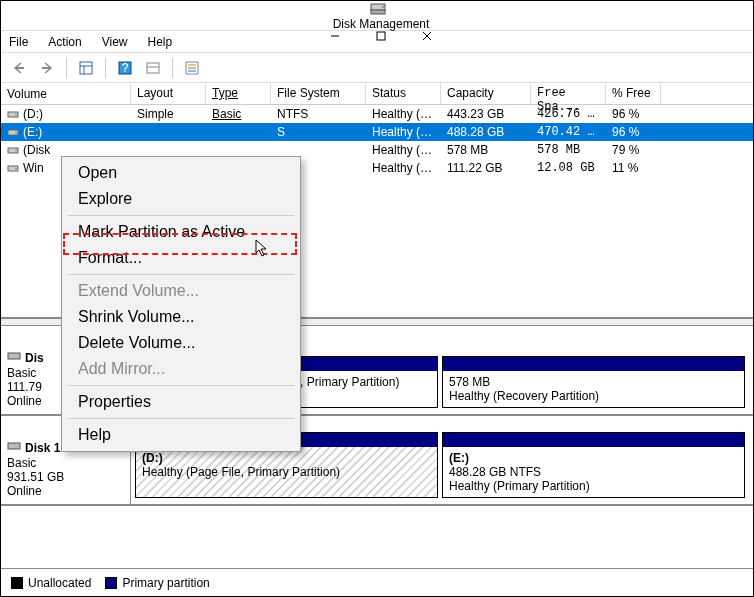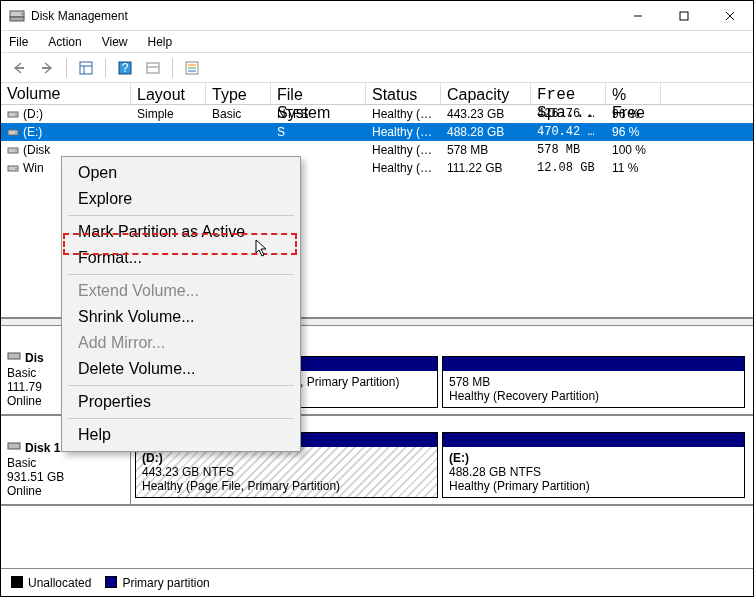--- a/index.html
+++ b/index.html
@@ -1,58 +1,58 @@
 <!DOCTYPE html>
 <html><head>
 <meta charset="utf-8">
 <style>
 * { box-sizing: border-box; margin: 0; padding: 0; font-family: "Segoe UI", Tahoma, sans-serif; font-size: 12px; }
 body { background: #fff; }
 .window { width: 754px; height: 597px; border: 1px solid #000; display: flex; flex-direction: column; position: relative; background: #fff; }
-.titlebar { height: 30px; display: flex; align-items: center; padding-left: 8px; border-bottom: 1px solid #ddd; }
+.titlebar { height: 30px; display: flex; align-items: center; padding-left: 8px; border-bottom: 1px solid #ddd; flex-direction: column; }
 .titlebar .icon { width: 16px; height: 16px; margin-right: 6px; display: inline-flex; }
 .titlebar .title { flex: 1; font-size: 12px; }
 .titlebar .winbtns { display: flex; height: 100%; }
 .winbtn { width: 46px; display: flex; align-items: center; justify-content: center; cursor: default; }
 .winbtn svg { width: 10px; height: 10px; }
 .menubar { height: 22px; display: flex; align-items: center; gap: 4px; border-bottom: 1px solid #ddd; }
 .menubar .menuitem { padding: 2px 8px; cursor: default; }
 .toolbar { height: 30px; display: flex; align-items: center; padding-left: 6px; gap: 4px; border-bottom: 1px solid #ddd; }
 .tbtn { width: 24px; height: 24px; display: flex; align-items: center; justify-content: center; border: 1px solid transparent; }
 .tbtn svg { width: 16px; height: 16px; }
 .tsep { width: 1px; height: 20px; background: #ccc; margin: 0 3px; }
 .volumetable { border-bottom: 1px solid #888; }
 .thead { display: flex; height: 22px; border-bottom: 1px solid #ccc; background: #fff; }
-.thead .th { border-right: 1px solid #ddd; padding: 3px 6px; cursor: default; font-size: 16px; }
+.thead .th { border-right: 1px solid #ddd; padding: 3px 6px; cursor: default; font-size: 12px; }
 .tbody .tr { display: flex; height: 18px; align-items: center; }
 .tbody .tr.selected { background: #0078d7; color: #fff; }
 .tbody .td { padding: 0 6px; overflow: hidden; white-space: nowrap; text-overflow: ellipsis; font-size: 12px; }
 .col-vol { width: 130px; display:flex; align-items:center; gap:4px;}
 .col-lay { width: 75px; }
-.col-typ { width: 65px; }
+.col-typ { width: 65px; text-decoration: underline; }
 .col-fs { width: 95px; }
 .col-st { width: 75px; }
 .col-cap { width: 90px; }
 .col-free { width: 75px; font-family: Liberation Mono, monospace; }
 .col-pf { width: 55px; }
 .volicon { width:12px; height:12px; display:inline-block; }
 .volicon svg { width:12px; height:12px; }
 .divider { height: 8px; background: #f0f0f0; border-top:1px solid #888; border-bottom:1px solid #888; cursor: row-resize; }
 .graphpane { flex:1; overflow:auto; padding: 0; }
 .diskrow { display:flex; border-bottom: 2px solid #888; min-height: 90px; align-items: flex-end; }
 .diskinfo { width: 130px; border-right: 1px solid #888; padding: 6px; }
 .diskinfo .disknm { font-weight: bold; display:flex; align-items:center; gap:4px;}
 .diskparts { flex:1; display:flex; padding: 6px 4px; gap:0; }
 .part { border: 1px solid #000; margin-right: 4px; display:flex; flex-direction:column; flex:1; }
 .part .parthdr { height: 14px; background: #000080; }
 .part .partbody { padding: 4px 6px; flex:1; font-size:12px; }
 .part .partbody .pl { font-weight: bold; }
 .part.hatched .partbody { background-image: repeating-linear-gradient(135deg, #fff 0, #fff 4px, #d8d8d8 4px, #d8d8d8 6px); }
 .legend { height: 28px; border-top: 1px solid #888; display:flex; align-items:center; padding-left:10px; gap: 14px;}
-.legend .lkey { display:flex; gap:5px; }
+.legend .lkey { display:flex; align-items:center; gap:5px; }
 .swatch { width:12px; height:12px; border:1px solid #000; }
 .ctxmenu { position:absolute; left:60px; top:155px; width:240px; background:#f2f2f2; border:1px solid #999; box-shadow: 4px 4px 6px rgba(0,0,0,0.25); padding: 3px 2px; z-index: 50; }
 .ctxmenu .mi { padding: 4px 14px; cursor:default; font-size:16px; position:relative;}
 .ctxmenu .mi.disabled { color:#888; }
 .ctxmenu .mi.highlight { background:#90c8f6; }
 .ctxmenu .sep { height:1px; background:#ccc; margin: 3px 4px; }
 .annot { position:absolute; border:2px dashed #d22; pointer-events:none; z-index: 60; }
 .cursor { position:absolute; z-index: 70; width:18px; height:18px; }
 </style>
 </head>
@@ -192,21 +192,21 @@
                 <circle cx="9" cy="6.5" r="0.8" fill="#3a5"></circle>
               </svg></span>
             <span>(Disk</span>
           </div>
           <div class="td col-lay"></div>
           <div class="td col-typ"></div>
           <div class="td col-fs"></div>
           <div class="td col-st">Healthy (R...</div>
           <div class="td col-cap">578 MB</div>
           <div class="td col-free">578 MB</div>
-          <div class="td col-pf">100 %</div>
+          <div class="td col-pf">79 %</div>
         </div>
         <div class="tr">
           <div class="td col-vol">
             <span class="volicon"><svg viewBox="0 0 12 12">
                 <rect x="1" y="4" width="10" height="5" fill="#ccc" stroke="#666"></rect>
                 <circle cx="9" cy="6.5" r="0.8" fill="#3a5"></circle>
               </svg></span>
             <span>Win</span>
           </div>
           <div class="td col-lay"></div>
@@ -262,21 +262,20 @@
           </div>
           <div>Basic</div>
           <div>931.51 GB</div>
           <div>Online</div>
         </div>
         <div class="diskparts">
           <div class="part hatched">
             <div class="parthdr"></div>
             <div class="partbody">
               <div class="pl">(D:)</div>
-              <div>443.23 GB NTFS</div>
               <div>Healthy (Page File, Primary Partition)</div>
             </div>
           </div>
           <div class="part">
             <div class="parthdr"></div>
             <div class="partbody">
               <div class="pl">(E:)</div>
               <div>488.28 GB NTFS</div>
               <div>Healthy (Primary Partition)</div>
             </div>
@@ -298,22 +297,22 @@
 
   <div class="ctxmenu" id="ctxmenu">
       <div class="mi">Open</div>
       <div class="mi">Explore</div>
       <div class="sep"></div>
       <div class="mi">Mark Partition as Active</div>
       <div class="mi">Format...</div>
       <div class="sep"></div>
       <div class="mi disabled">Extend Volume...</div>
       <div class="mi">Shrink Volume...</div>
+      <div class="mi">Delete Volume...</div>
       <div class="mi disabled">Add Mirror...</div>
-      <div class="mi">Delete Volume...</div>
       <div class="sep"></div>
       <div class="mi">Properties</div>
       <div class="sep"></div>
       <div class="mi">Help</div>
     </div>
 
   <div class="annot" style="left:62px; top:232px; width:234px; height:22px;"></div>
 
   <div class="cursor" style="left:254px; top:238px;">
     <svg viewBox="0 0 18 18">

